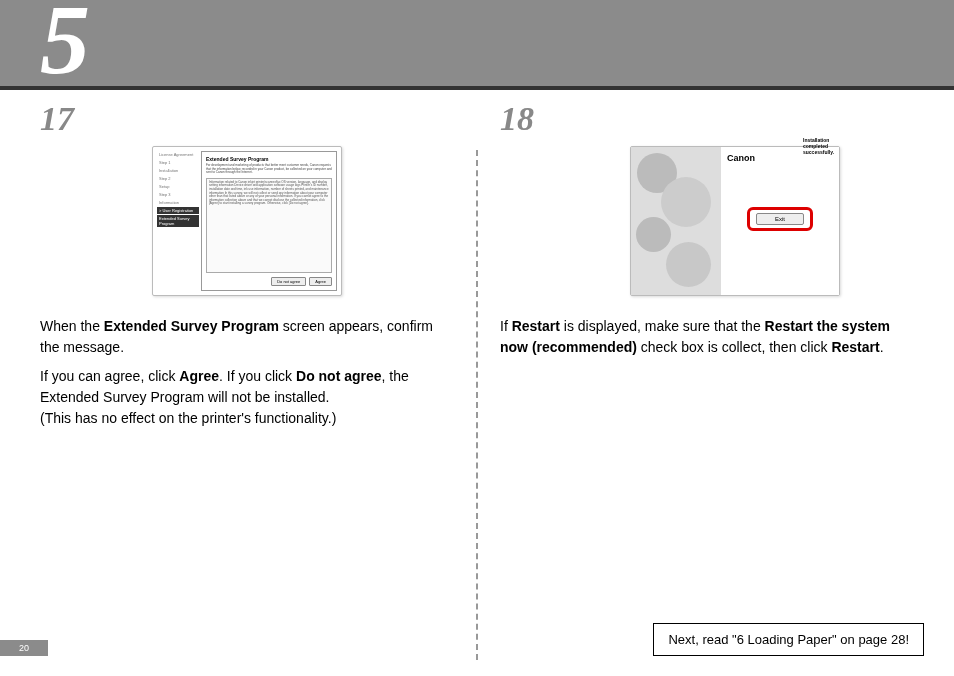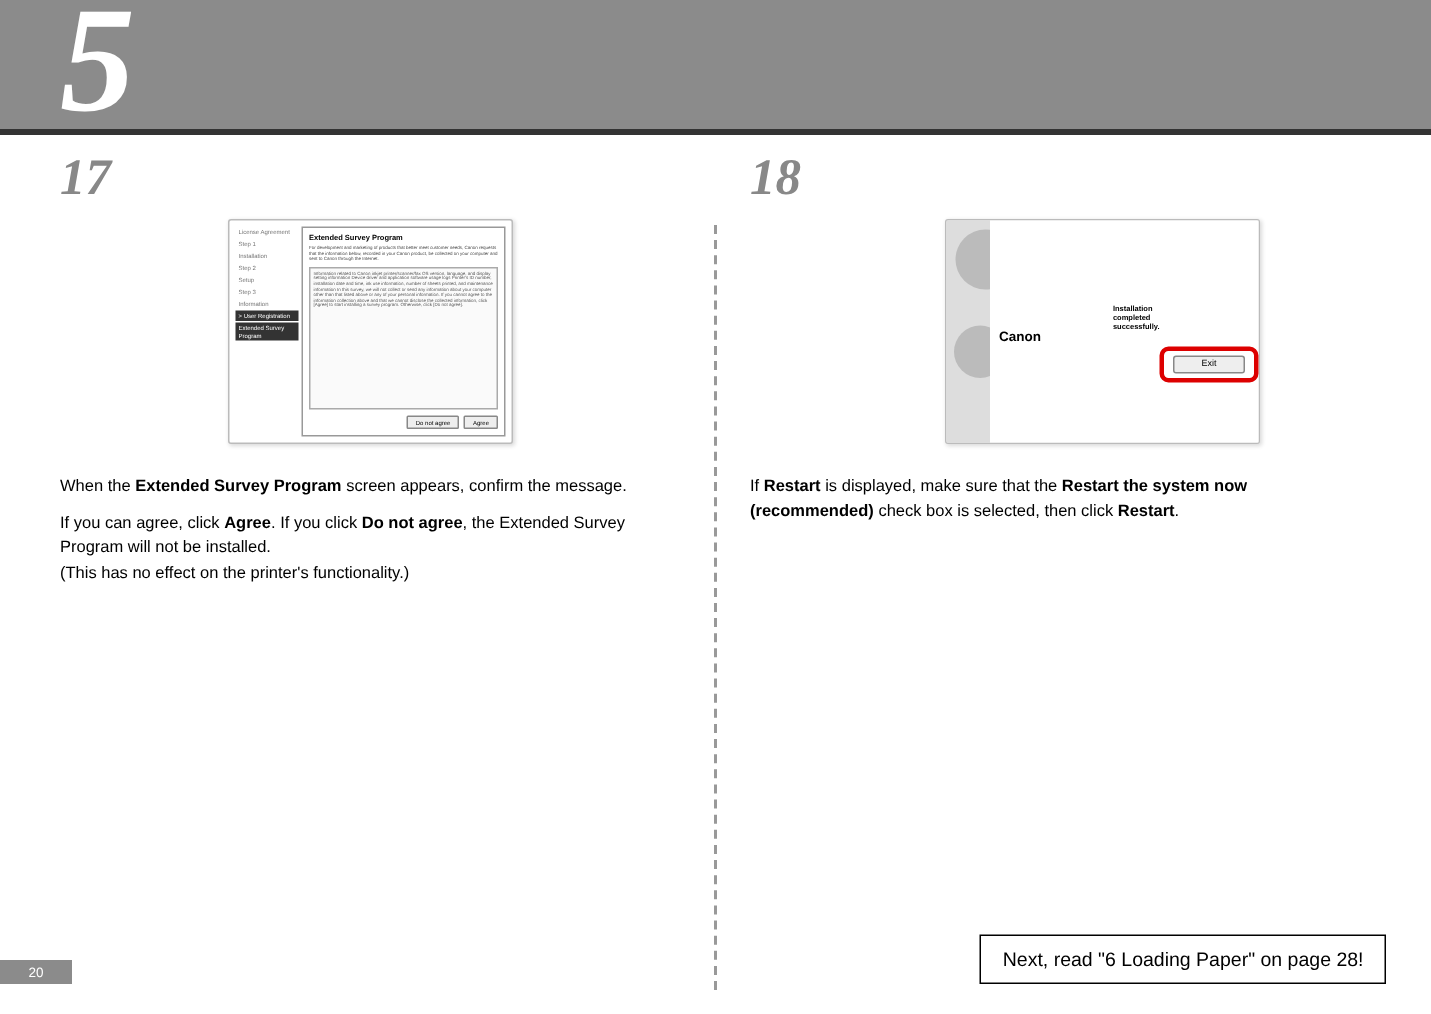--- a/index.html
+++ b/index.html
@@ -8,41 +8,41 @@
   .section-num { position: absolute; left: 40px; top: -18px; font-size: 100px; font-weight: bold; font-style: italic; color: #fff; font-family: "Times New Roman", serif; }
   .os-tabs { position: absolute; left: 120px; top: 18px; display: flex; gap: 6px; }
   .os-tab { width: 100px; height: 34px; display: flex; align-items: center; justify-content: center; font-size: 15px; font-weight: bold; }
   .os-tab.active { background: #fff; color: #000; }
   .os-tab.inactive { background: #d0d0d0; color: #999; }
   .content { display: flex; padding: 10px 30px 0 30px; position: relative; height: 540px; gap: 12px; }
   .col { flex: 1; padding: 0 10px; }
   .step-num { font-size: 34px; font-weight: bold; font-style: italic; color: #888; font-family: "Times New Roman", serif; margin-bottom: 8px; }
   .divider { width: 0; border-left: 2px dashed #999; margin: 50px 0 0 0; height: 510px; }
   .screenshot-box { border: 1px solid #bbb; border-radius: 2px; background: #fff; box-shadow: 1px 1px 3px rgba(0,0,0,0.15); display: block; }
-  .body-text { font-size: 11px; line-height: 1.5; color: #000; }
+  .body-text { font-size: 14px; line-height: 1.5; color: #000; }
   .body-text p { margin-bottom: 8px; }
   .body-text b { font-weight: bold; }
   .next-box { position: absolute; right: 30px; bottom: 20px; border: 1px solid #000; padding: 8px 14px; font-size: 13px; }
   .page-footer { position: absolute; left: 0; bottom: 20px; background: #8b8b8b; color: #fff; font-size: 9px; padding: 3px 8px; width: 48px; text-align: center; }
   
   .ss17 { width: 190px; height: 150px; margin: 0 auto 20px auto; padding: 4px; display: flex; gap: 2px; }
   .ss17 .side { width: 42px; font-size: 4px; color: #777; display: flex; flex-direction: column; gap: 1px; }
   .ss17 .side div { padding: 1px 2px; }
   .ss17 .side .dark { background: #333; color: #fff; }
   .ss17 .main { flex: 1; border: 1px solid #999; background: #fff; padding: 4px; display: flex; flex-direction: column; }
   .ss17 .main .title { font-size: 5px; font-weight: bold; margin-bottom: 2px; }
   .ss17 .main .desc { font-size: 3px; color: #444; line-height: 1.2; margin-bottom: 3px; }
   .ss17 .main .textbox { flex: 1; border: 1px solid #aaa; background: #fafafa; font-size: 3px; color: #555; padding: 2px; line-height: 1.2; overflow: hidden; }
   .ss17 .btns { display: flex; justify-content: flex-end; gap: 3px; margin-top: 4px; }
   .ss17 .btn { border: 1px solid #888; background: #eee; font-size: 4px; padding: 1px 5px; border-radius: 1px; }
   
   .ss18 { width: 210px; height: 150px; margin: 0 auto 20px auto; margin-left: 130px; display: flex; }
   .ss18 .imgpane { width: 90px; background: #ddd; position: relative; overflow: hidden; }
   .ss18 .imgpane .blob { position: absolute; border-radius: 50%; background: #bbb; }
-  .ss18 .rightpane { flex: 1; background: #fff; display: flex; flex-direction: row; align-items: center; }
+  .ss18 .rightpane { flex: 1; background: #fff; display: flex; flex-direction: column; align-items: center; }
   .ss18 .logo { font-size: 9px; font-weight: bold; margin-top: 6px; align-self: flex-start; margin-left: 6px; }
   .ss18 .msg { font-size: 5px; font-weight: bold; margin-top: -10px; margin-left: 48px; }
   .ss18 .exitwrap { margin-top: 44px; border: 3px solid #d00; border-radius: 6px; padding: 3px 6px; }
   .ss18 .exitbtn { border: 1px solid #888; background: #eee; font-size: 6px; padding: 2px 18px; border-radius: 2px; }
 </style>
 </head>
 <body>
 
 <div class="header-bar">
   <div class="section-num">5</div>
@@ -113,21 +113,21 @@
           <div class="msg">Installation completed successfully.</div>
         </div>
         <div class="exitwrap">
           <div class="exitbtn">Exit</div>
         </div>
       </div>
     </div>
 
     <div class="body-text">
       <p>
-        <span>If </span><b>Restart</b><span> is displayed, make sure that the </span><b>Restart the system now (recommended)</b><span> check box is selected, then click </span><b>Restart</b><span>.</span>
+        <span>If </span><b>Restart</b><span> is displayed, make sure that the </span><b>Restart the system now (recommended)</b><span> check box is collect, then click </span><b>Restart</b><span>.</span>
       </p>
     </div>
   </div>
 
 </div>
 
 <div class="next-box">Next, read "6 Loading Paper" on page 28!</div>
 <div class="page-footer">20</div>
 
 </body></html>

